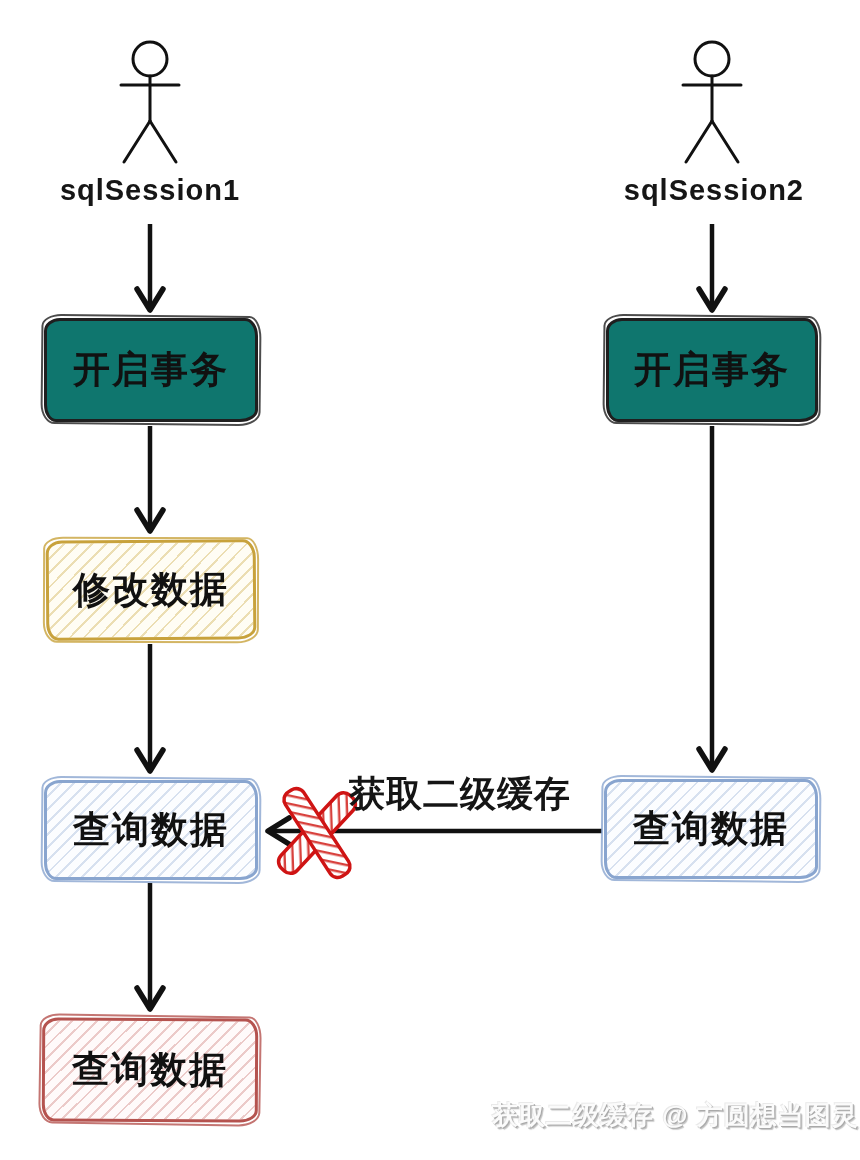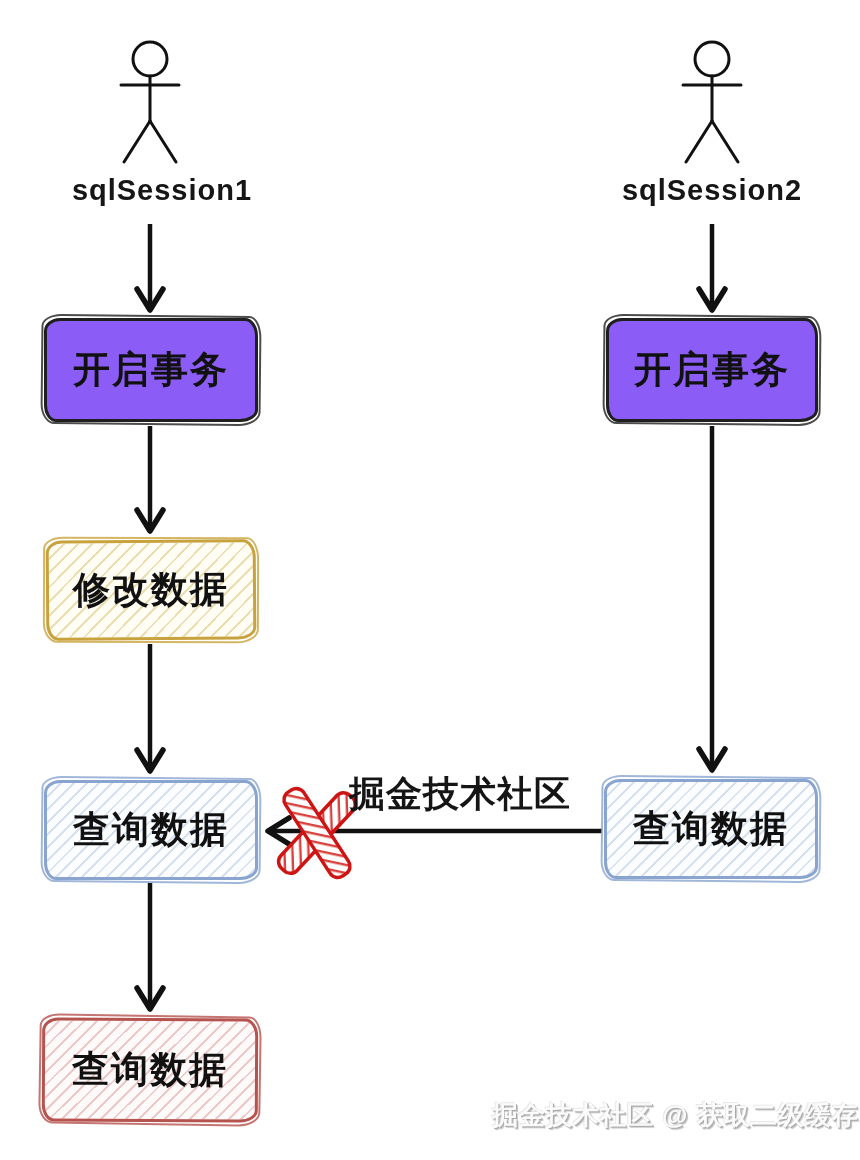--- a/index.html
+++ b/index.html
@@ -9,21 +9,21 @@
   }
   .layer{position:absolute;left:0;top:0;width:860px;height:1160px;}
   
   .box{
     --bc:#1f1f1f;
     position:absolute;box-sizing:border-box;
     border:3px solid var(--bc);
     border-radius:16px 13px 18px 12px / 13px 18px 12px 17px;
     display:flex;align-items:center;justify-content:center;
     font-weight:700;font-size:37px;color:#111;letter-spacing:2px;
-    white-space:nowrap;background-color:#8b5cf6;
+    white-space:nowrap;background-color:#0f766e;
     z-index:2;
   }
   .box::after{
     content:"";position:absolute;inset:-6px;pointer-events:none;
     border:2px solid var(--bc);opacity:.8;
     border-radius:20px 12px 22px 14px / 12px 22px 14px 20px;
     transform:rotate(.6deg);
   }
   .box.black{--bc:#1f1f1f;}
   .box.yellow{
@@ -108,22 +108,22 @@
     <g transform="translate(317,833) rotate(5)">
       <g transform="rotate(38)">
         <rect x="-11" y="-50" width="22" height="100" rx="9" fill="url(#xhatch)" stroke="#cf1414" stroke-width="3.5"></rect>
       </g>
       <g transform="rotate(-38)">
         <rect x="-11" y="-50" width="22" height="100" rx="9" fill="url(#xhatch)" stroke="#cf1414" stroke-width="3.5"></rect>
       </g>
     </g>
   </svg>
 
-  <div class="actor-label" style="left:42px;top:174px;">sqlSession1</div>
-  <div class="actor-label" style="left:592px;top:174px;">sqlSession2</div>
+  <div class="actor-label" style="left:30px;top:174px;">sqlSession1</div>
+  <div class="actor-label" style="left:564px;top:174px;text-align:right;">sqlSession2</div>
 
   <div class="box black" style="left:44px;top:318px;width:214px;height:104px;">
     <span>开启事务</span>
   </div>
 
   <div class="box yellow" style="left:46px;top:540px;width:210px;height:100px;">
     <span>修改数据</span>
   </div>
 
   <div class="box blue" style="left:44px;top:780px;width:214px;height:100px;">
@@ -135,17 +135,17 @@
   </div>
 
   <div class="box black" style="left:606px;top:318px;width:212px;height:104px;">
     <span>开启事务</span>
   </div>
 
   <div class="box blue" style="left:604px;top:779px;width:214px;height:100px;">
     <span>查询数据</span>
   </div>
 
-  <div class="edge-label">掘金技术社区</div>
+  <div class="edge-label">获取二级缓存</div>
 
-  <div class="watermark">掘金技术社区 @ 获取二级缓存</div>
+  <div class="watermark">获取二级缓存 @ 方圆想当图灵</div>
 
 </div>
 
 </body></html>

